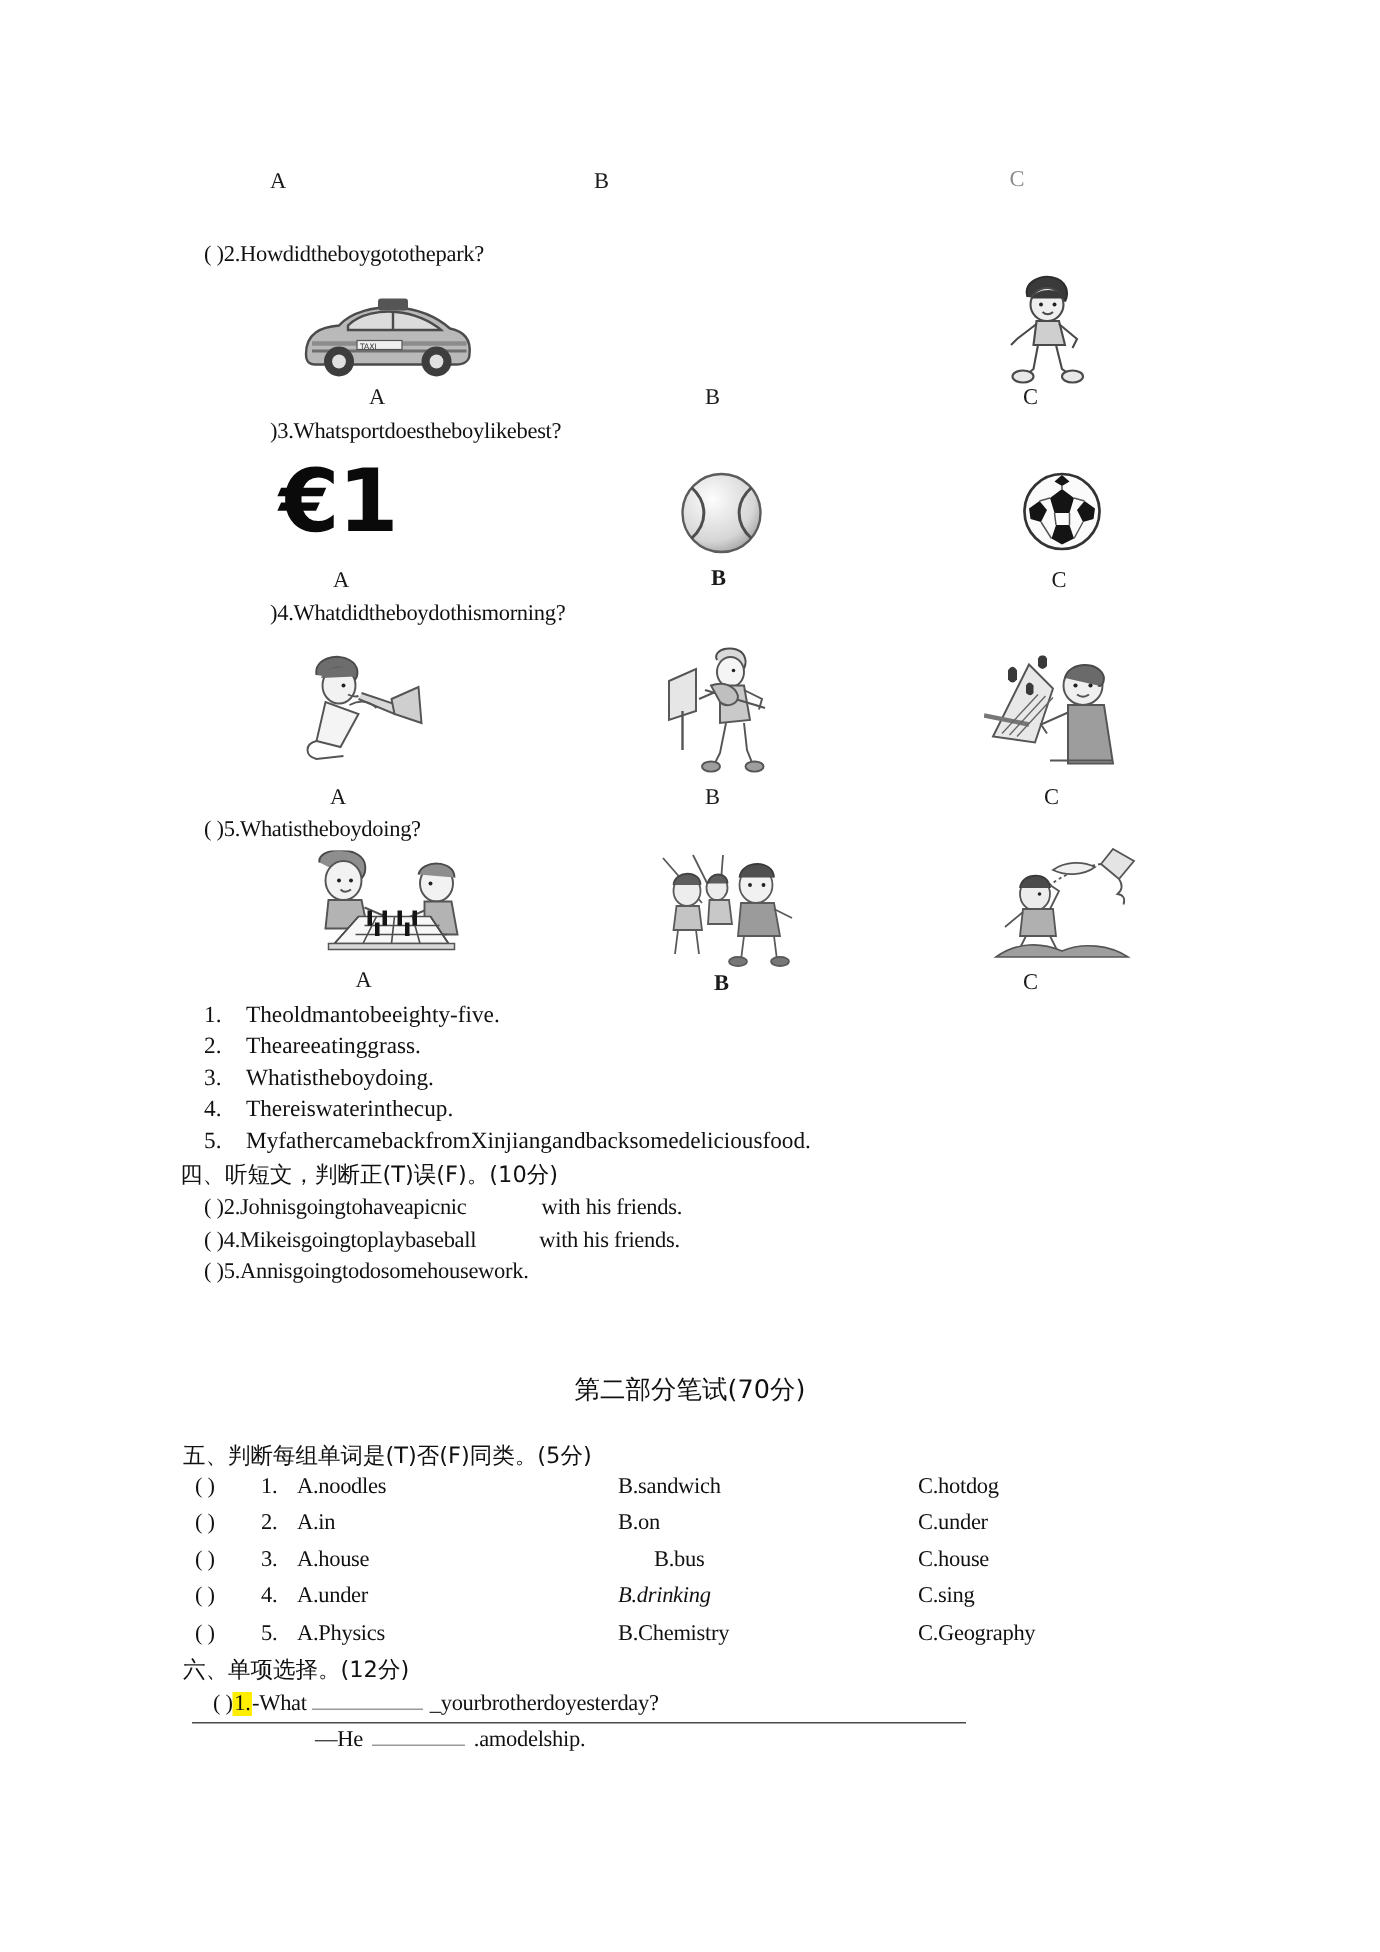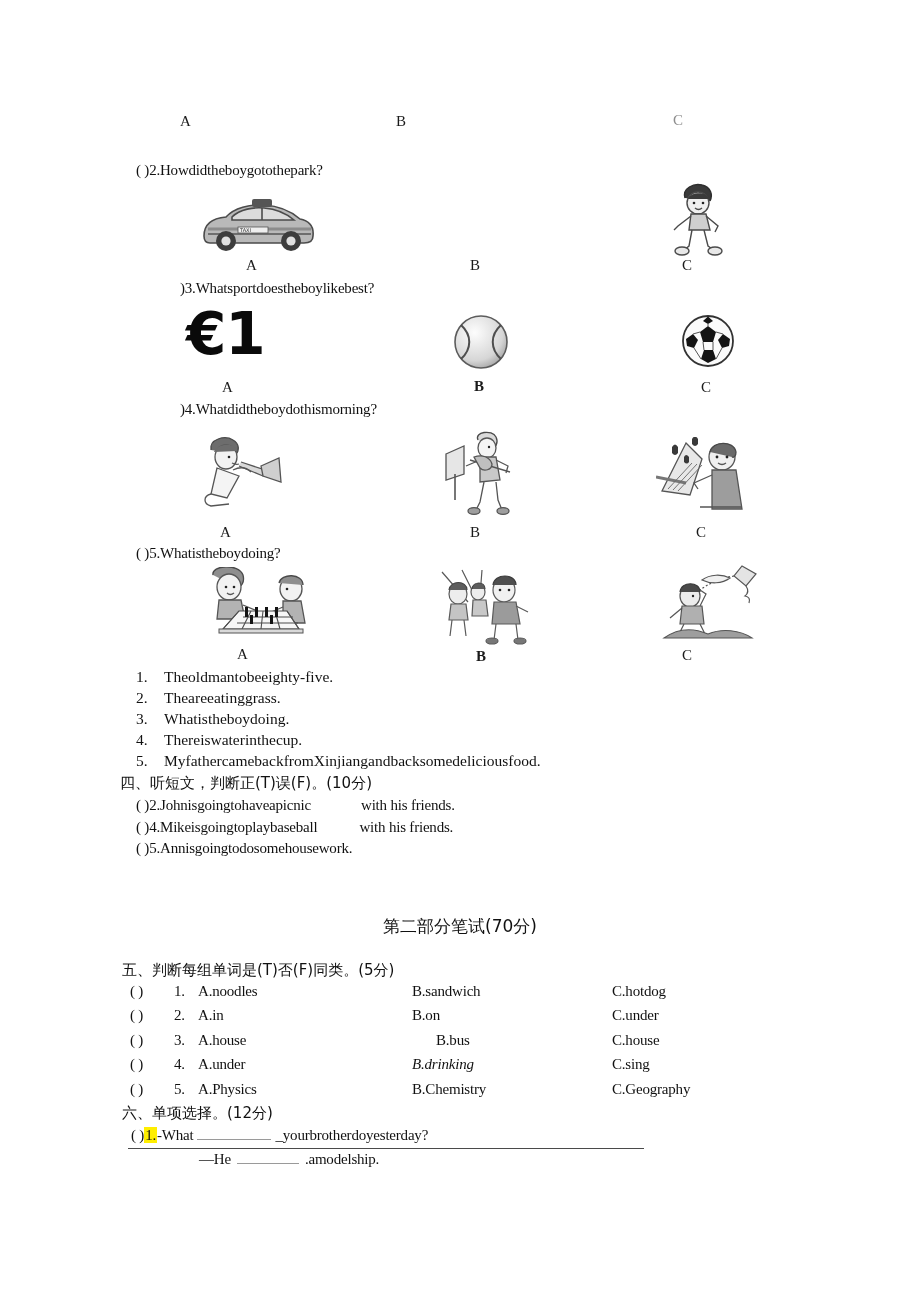--- a/index.html
+++ b/index.html
@@ -349,21 +349,21 @@
       <span class="qline" style="width:44px;">(    )</span>
       <span class="qline" style="width:24px;">5.</span>
       <span class="qline" style="width:214px;">A.Physics</span>
       <span class="qline" style="width:200px;">B.Chemistry</span>
       <span class="qline">C.Geography</span>
     </div>
   </div>
 
   <div class="abs cn" style="left:122px;top:1104px;">六、单项选择。(12分)</div>
 
-  <div class="abs" style="left:131px;top:1125px;width:700px;font-family:Liberation Serif, serif;">
+  <div class="abs" style="left:142px;top:1125px;width:700px;font-family:Liberation Serif, serif;">
     <div style="white-space:nowrap;height:24px;">
       <span class="qline">(    )</span><span class="qline hl">1.</span><span class="qline">-What</span><span class="blank-ul" style="width:74px;height:14px;margin:0 4px;"></span><span class="qline">_yourbrotherdoyesterday?</span>
     </div>
     <div style="white-space:nowrap;height:24px;padding-left:68px;">
       <span class="qline">—He</span><span class="blank-ul" style="width:62px;height:14px;margin:0 6px;"></span><span class="qline">.amodelship.</span>
     </div>
   </div>
 
   <div class="longrule" style="left:128px;top:1148px;width:516px;"></div>
 

